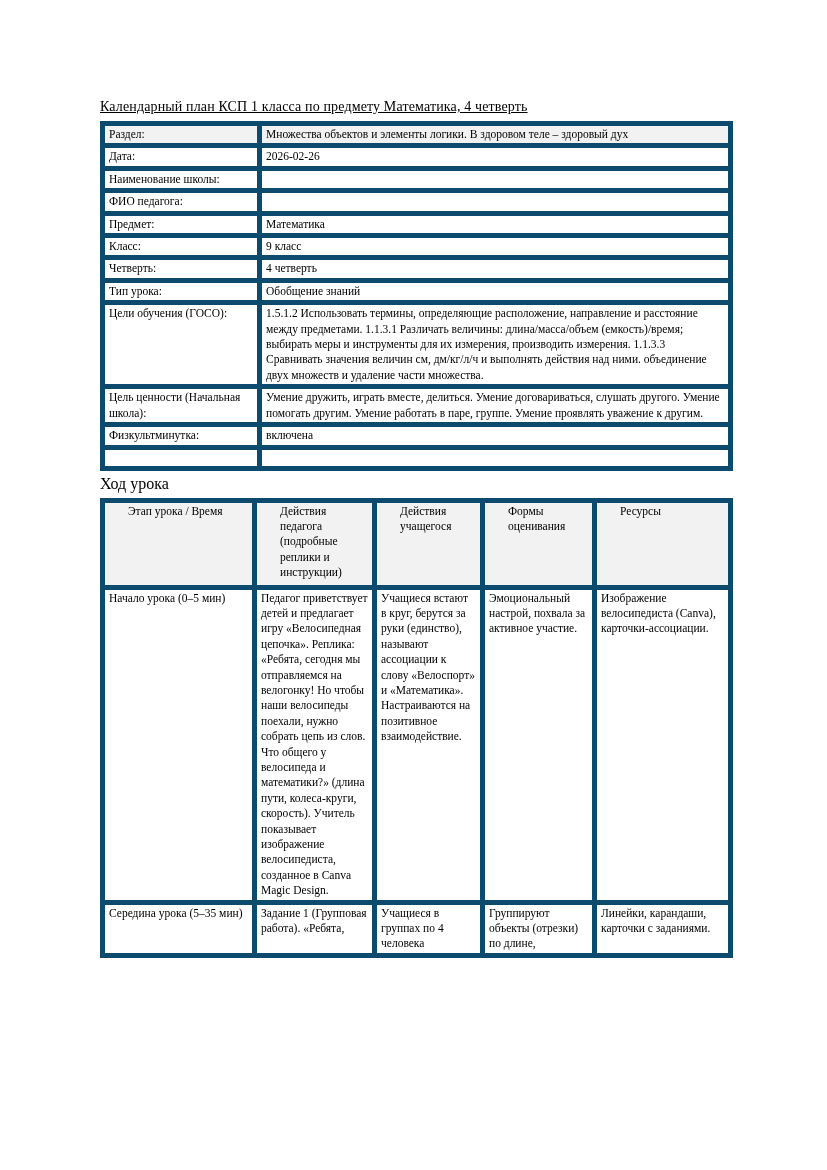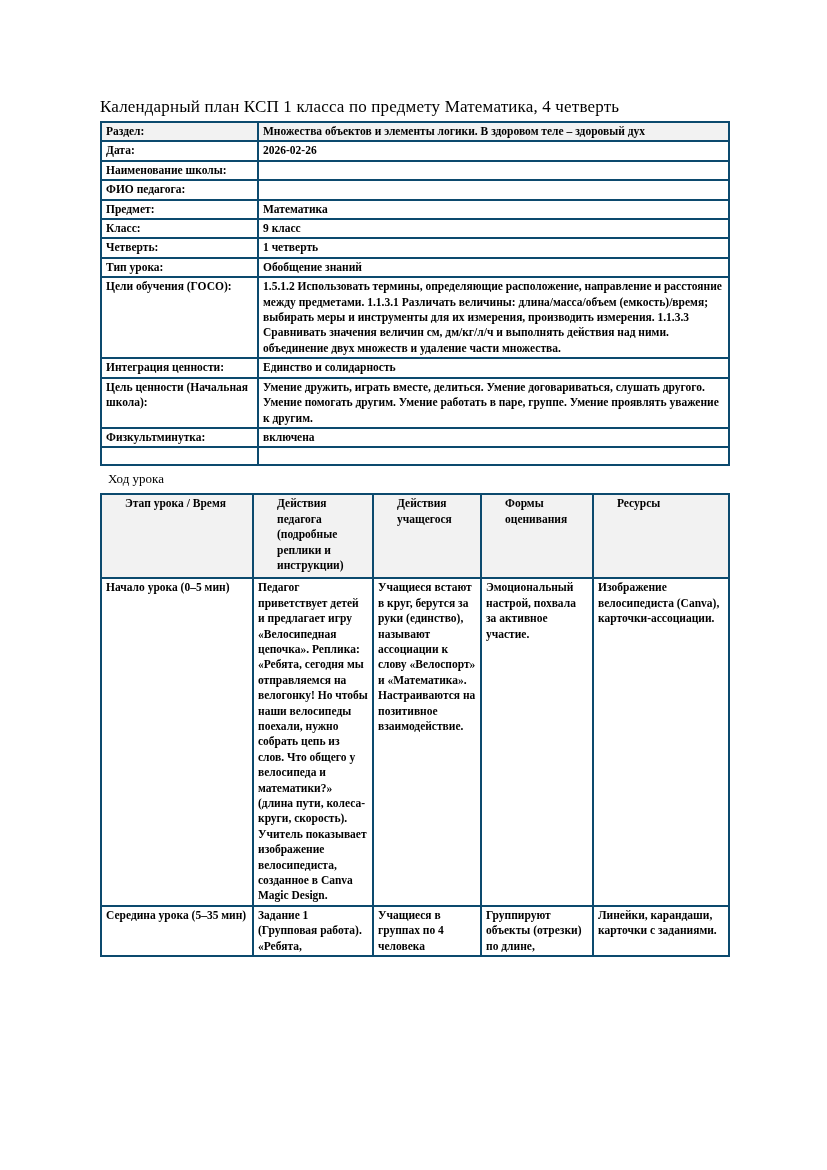--- a/index.html
+++ b/index.html
@@ -16,45 +16,46 @@
     -webkit-font-smoothing: antialiased;
   }
   .page {
     position: relative;
     width: 827px;
     height: 1170px;
     box-sizing: border-box;
     padding: 100px 100px 0 100px;
   }
   .doc-title {
-    font-size: 17px;
+    font-size: 14px;
     line-height: 14px;
     margin: 0 0 7px 0;
     white-space: nowrap;
     letter-spacing: 0.01em;
+    text-decoration: underline;
   }
   .section-caption {
-    font-size: 13px;
+    font-size: 16px;
     line-height: 14px;
-    margin: 6px 0 7px 8px;
+    margin: 6px 0 7px 0;
   }
   table.doc-table {
     border-collapse: collapse;
     table-layout: fixed;
     width: 628px;
     font-size: 11.5px;
     line-height: 15.4px;
   }
   table.doc-table td,
   table.doc-table th {
-    border: 2px solid #0c4a6e;
+    border: 5px solid #0c4a6e;
     padding: 1px 4px 1px 4px;
     vertical-align: top;
     text-align: left;
-    font-weight: bold;
+    font-weight: normal;
     word-wrap: break-word;
     overflow-wrap: break-word;
     hyphens: none;
   }
   
   #info-table col.c-label { width: 157px; }
   #info-table col.c-value { width: 471px; }
   #info-table tr.shaded td { background: #f2f2f2; }
   #info-table td { height: 14px; }
   #info-table td.empty-cell { height: 14px; }
@@ -99,33 +100,29 @@
         <tr>
           <td>Предмет:</td>
           <td>Математика</td>
         </tr>
         <tr>
           <td>Класс:</td>
           <td>9 класс</td>
         </tr>
         <tr>
           <td>Четверть:</td>
-          <td>1 четверть</td>
+          <td>4 четверть</td>
         </tr>
         <tr>
           <td>Тип урока:</td>
           <td>Обобщение знаний</td>
         </tr>
         <tr>
           <td>Цели обучения (ГОСО):</td>
           <td>1.5.1.2 Использовать термины, определяющие расположение, направление и расстояние между предметами. 1.1.3.1 Различать величины: длина/масса/объем (емкость)/время; выбирать меры и инструменты для их измерения, производить измерения. 1.1.3.3 Сравнивать значения величин см, дм/кг/л/ч и выполнять действия над ними. объединение двух множеств и удаление части множества.</td>
-        </tr>
-        <tr>
-          <td>Интеграция ценности:</td>
-          <td>Единство и солидарность</td>
         </tr>
         <tr>
           <td>Цель ценности (Начальная школа):</td>
           <td>Умение дружить, играть вместе, делиться. Умение договариваться, слушать другого. Умение помогать другим. Умение работать в паре, группе. Умение проявлять уважение к другим.</td>
         </tr>
         <tr>
           <td>Физкультминутка:</td>
           <td>включена</td>
         </tr>
         <tr>

